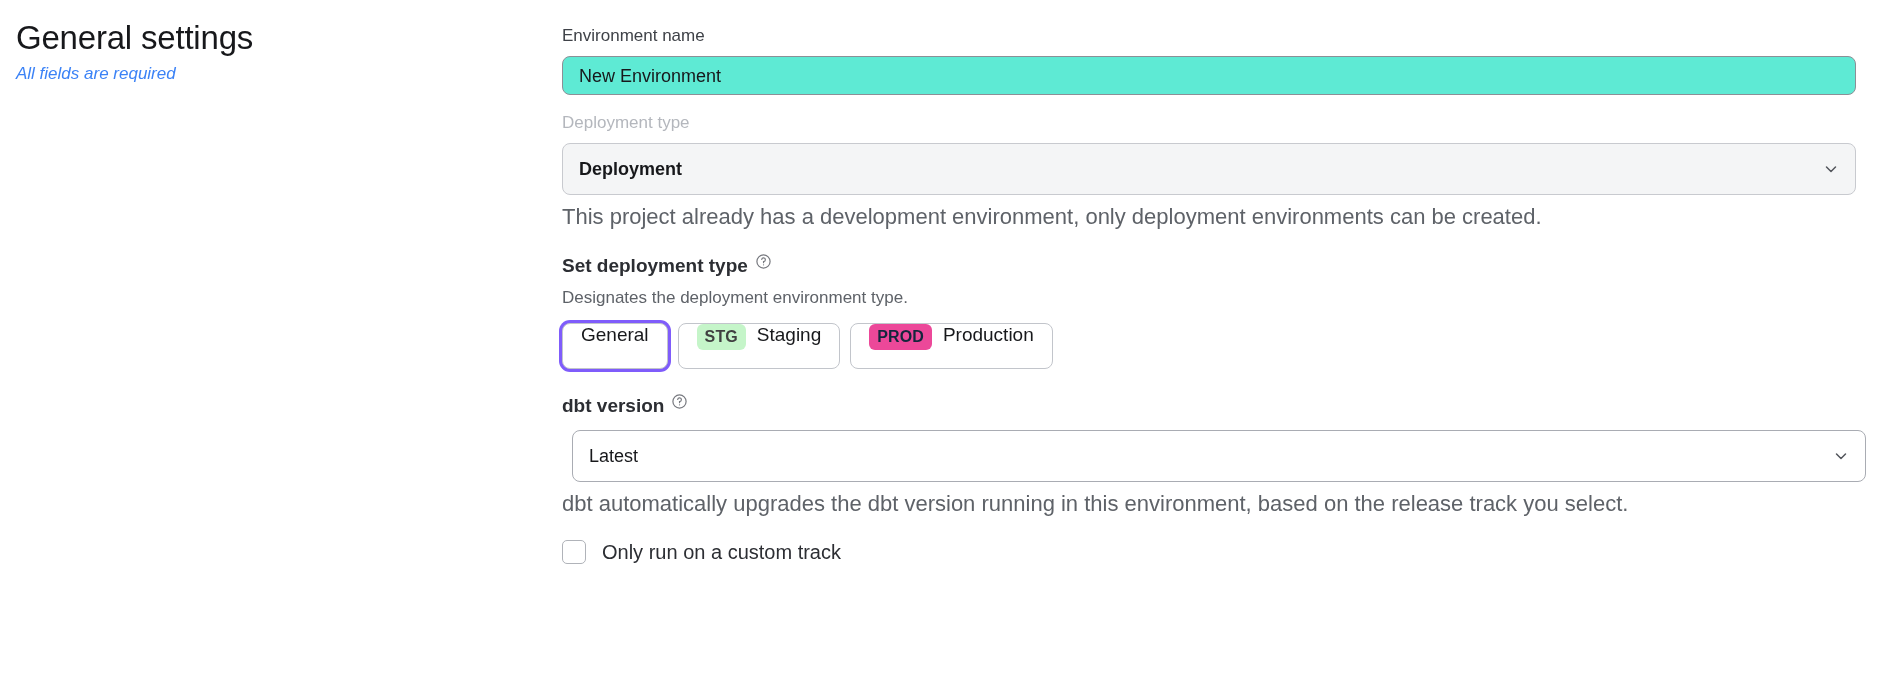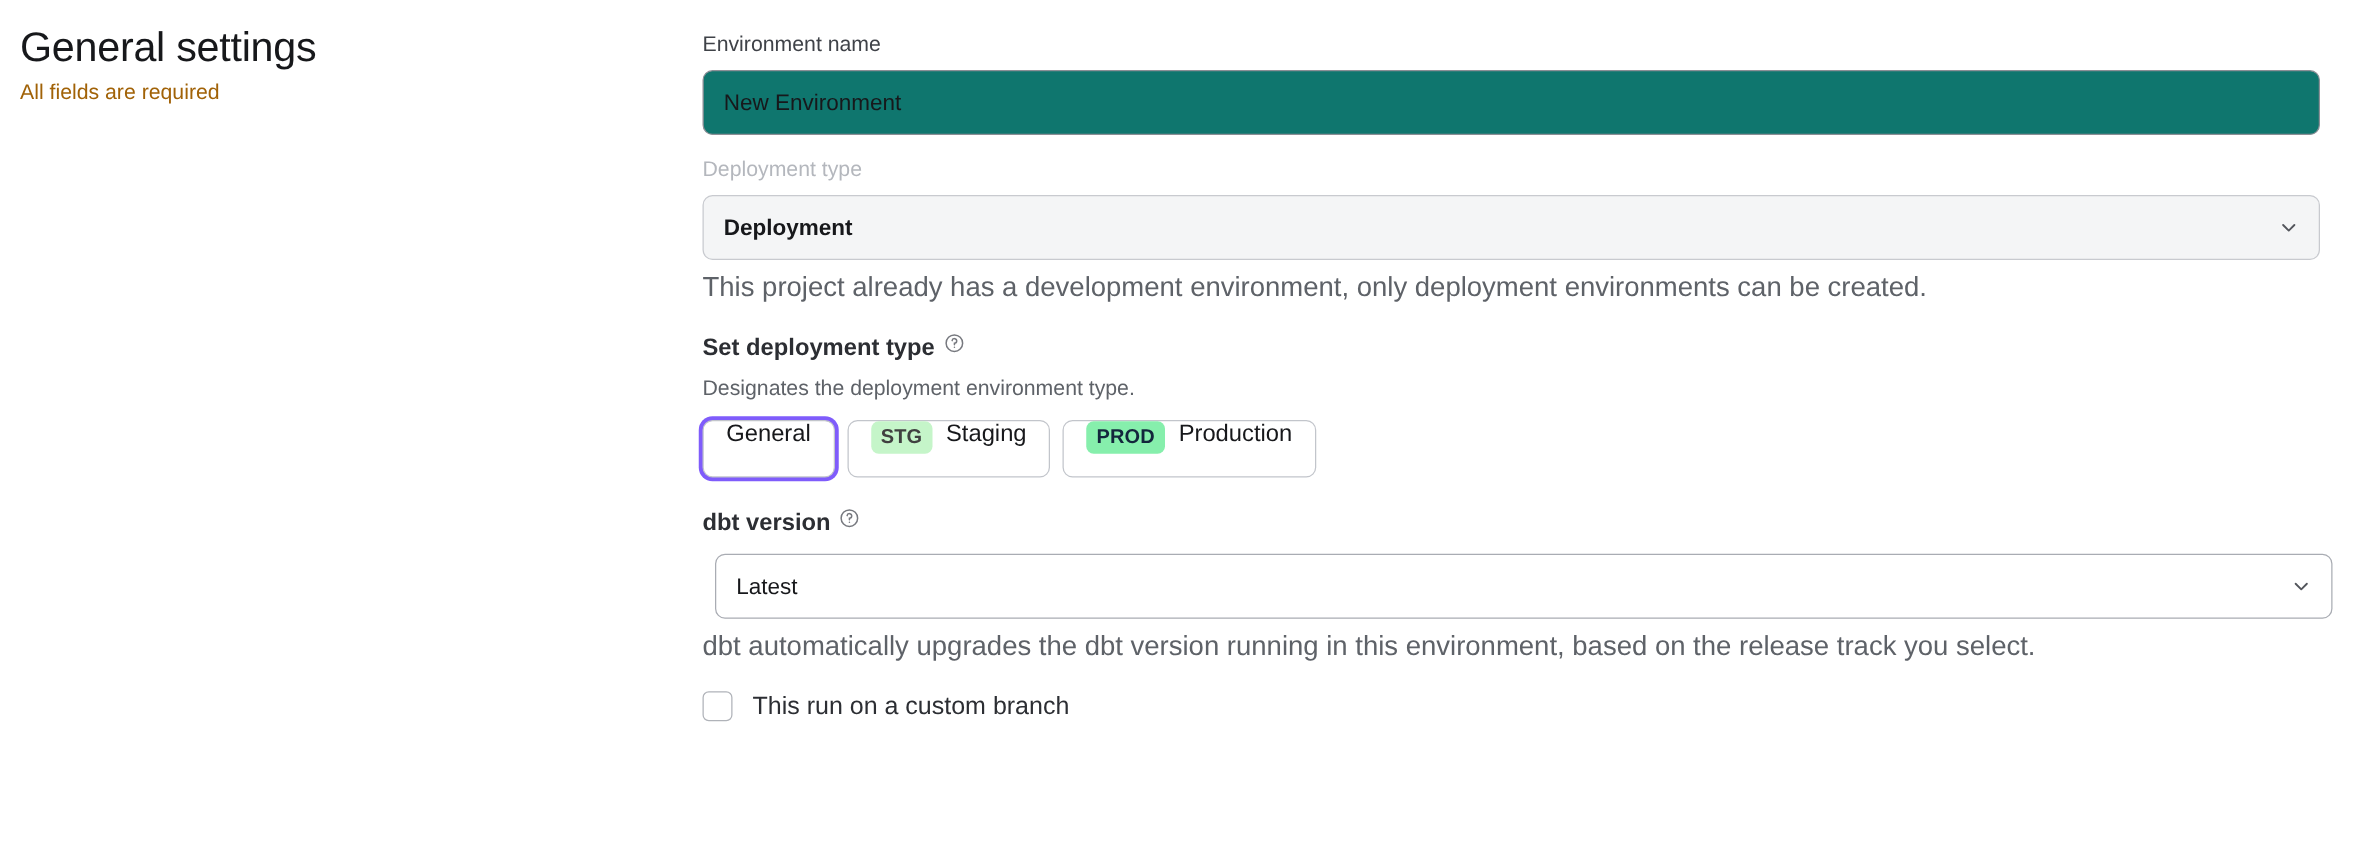--- a/index.html
+++ b/index.html
@@ -35,22 +35,23 @@
     font-size: 33px;
     line-height: 40px;
     font-weight: 400;
     color: #17181b;
     letter-spacing: -0.2px;
     margin: 0 0 4px 0;
   }
   .page-subtitle {
     font-size: 17px;
     line-height: 24px;
-    color: #a16207;
+    color: #3b82f6;
     margin: 0;
+    font-style: italic;
   }
 
   
   .form-col {
     position: absolute;
     left: 562px;
     top: 24px;
     width: 1294px;
   }
 
@@ -60,24 +61,24 @@
     color: #3f4248;
     margin: 0 0 8px 0;
     display: block;
   }
   .field-label.disabled {
     color: #b4b7bd;
   }
 
   .text-input {
     width: 100%;
-    height: 52px;
+    height: 39px;
     border: 1px solid #8c8f96;
     border-radius: 8px;
-    background: #0f766e;
+    background: #5eead4;
     font-family: "Liberation Sans", sans-serif;
     font-size: 18px;
     line-height: 50px;
     color: #17181b;
     padding: 0 16px;
     display: block;
     outline: none;
   }
 
   .select-box {
@@ -175,21 +176,21 @@
   }
   .seg-badge {
     font-size: 16px;
     font-weight: 700;
     border-radius: 6px;
     padding: 3px 8px;
     line-height: 20px;
     letter-spacing: 0.1px;
   }
   .seg-badge.stg { background: #c5f5c9; color: #404040; }
-  .seg-badge.prod { background: #86efac; color: #13263c; }
+  .seg-badge.prod { background: #ec4899; color: #13263c; }
 
   
   .checkbox-row {
     display: flex;
     align-items: center;
     gap: 16px;
     margin-top: 24px;
     cursor: pointer;
   }
   .checkbox-box {
@@ -281,17 +282,17 @@
           <svg width="16" height="16" viewBox="0 0 16 16" fill="none" stroke="currentColor" stroke-width="1.5" stroke-linecap="round" stroke-linejoin="round">
               <polyline points="3.5,6 8,10.5 12.5,6"></polyline>
             </svg>
         </span>
       </div>
       <p class="helper-text">dbt automatically upgrades the dbt version running in this environment, based on the release track you select.</p>
     </div>
 
     <div class="checkbox-row">
       <span class="checkbox-box"></span>
-      <span class="checkbox-label">This run on a custom branch</span>
+      <span class="checkbox-label">Only run on a custom track</span>
     </div>
 
   </div>
 </div>
 
 </body></html>

